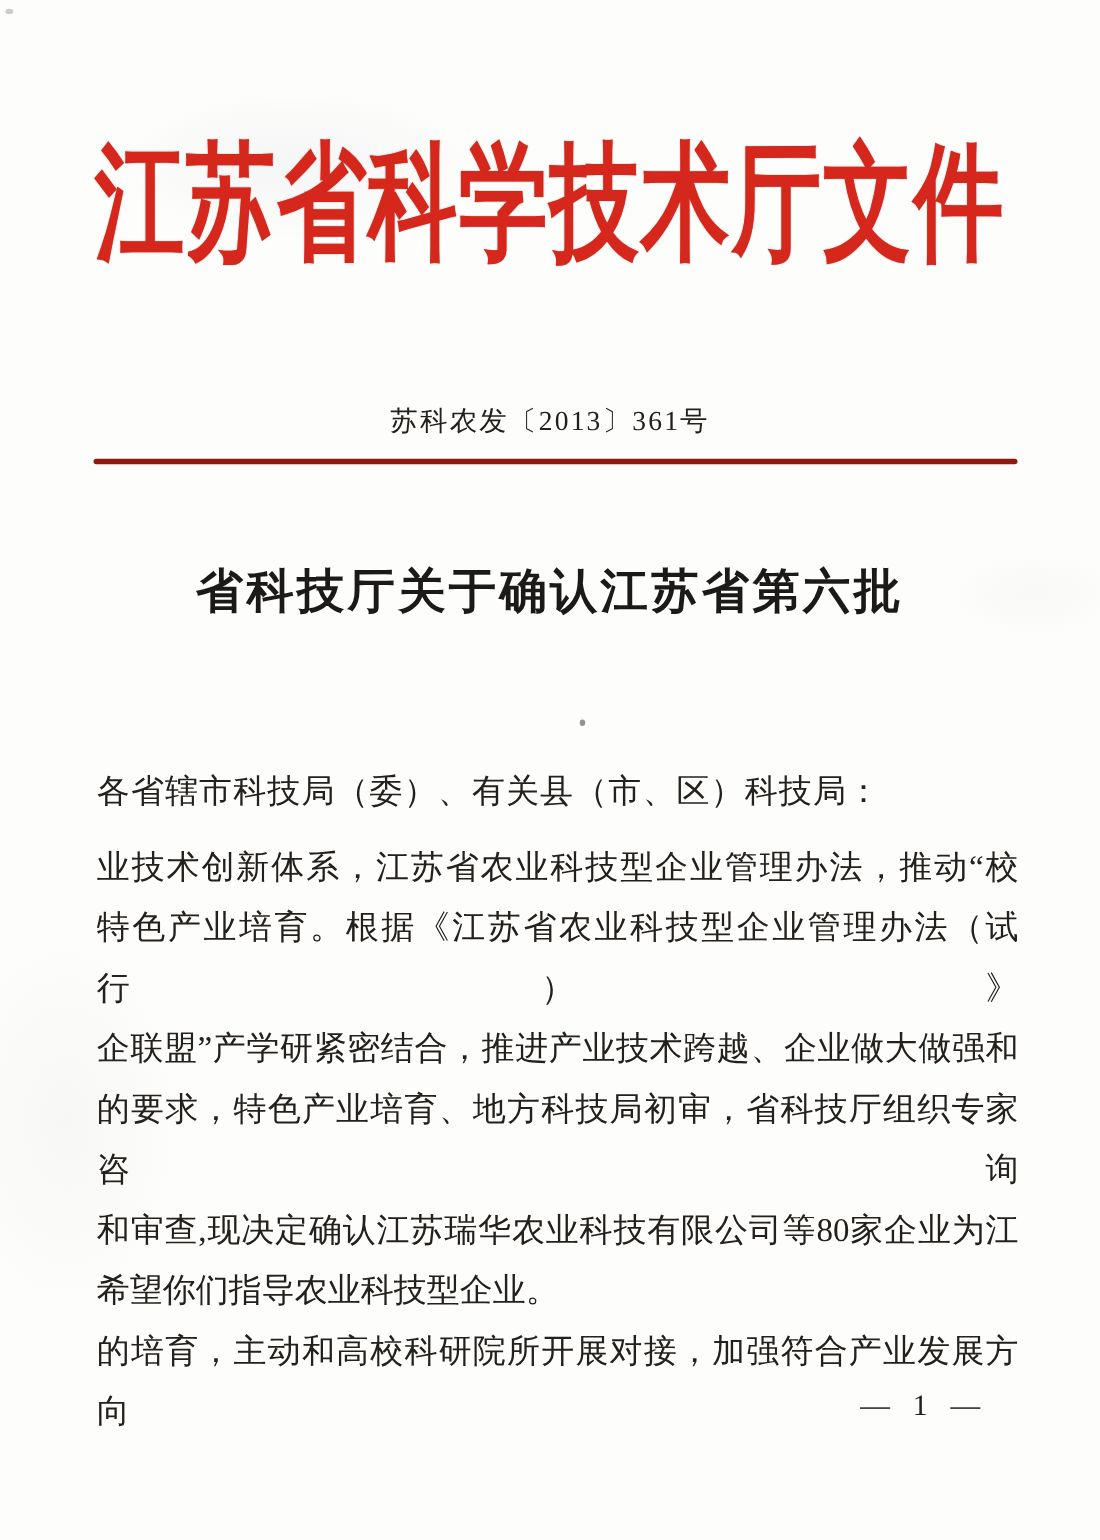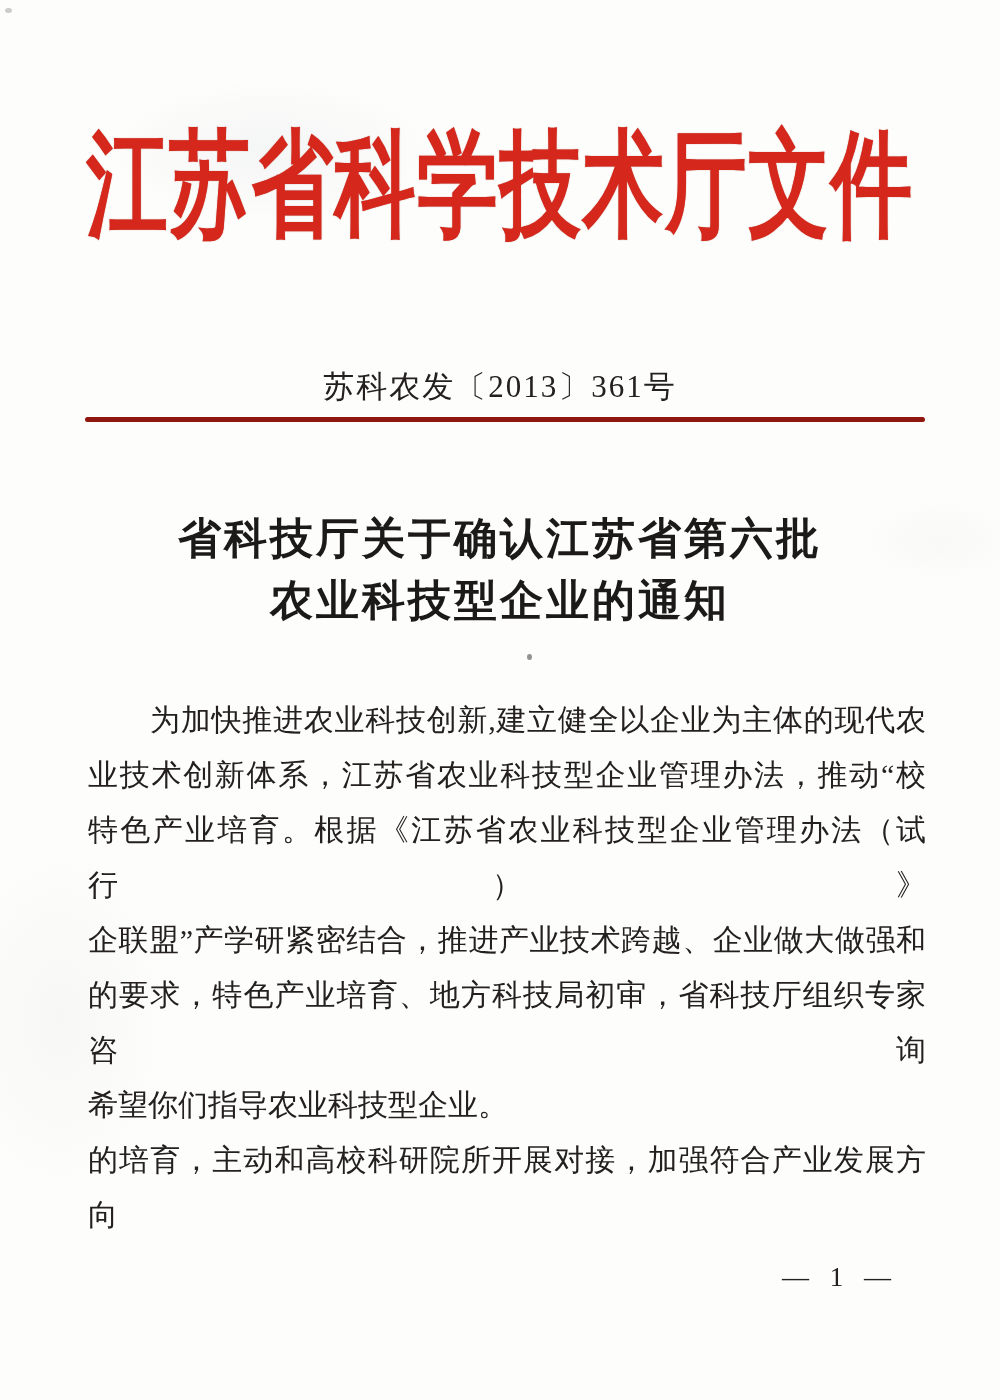--- a/index.html
+++ b/index.html
@@ -28,21 +28,21 @@
   }
   .banner-text{
     display:inline-block;white-space:nowrap;
     font-size:92px;font-weight:700;color:var(--banner-red);
     transform:scaleX(0.88) scaleY(1.26);transform-origin:50% 50%;
     letter-spacing:2px;
     text-shadow:0 0 1px rgba(140,20,10,0.6);
   }
   .docnum{
     position:absolute;top:366px;left:0;width:1000px;
-    text-align:center;font-size:31px;letter-spacing:2px;
+    text-align:center;font-size:25px;letter-spacing:2px;
   }
   .rule{
     position:absolute;top:417px;left:85px;width:840px;height:5px;
     background:var(--rule-red);border-radius:3px;
   }
   .title-block{
     position:absolute;top:508px;left:0;width:1000px;
     text-align:center;font-weight:700;font-size:43px;line-height:62px;
     letter-spacing:3px;color:#1c1a18;
   }
@@ -71,30 +71,30 @@
   <div class="banner">
     <span class="banner-text">江苏省科学技术厅文件</span>
   </div>
 
   <div class="docnum">苏科农发〔2013〕361号</div>
 
   <div class="rule"></div>
 
   <div class="title-block">
     <div>省科技厅关于确认江苏省第六批</div>
-    <div>农业科技型企业的通知</div>
   </div>
 
   <div class="body-block">
+    <div class="line salutation">各省辖市科技局（委）、有关县（市、区）科技局：</div>
 
-    <div class="line just indent">为加快推进农业科技创新,建立健全以企业为主体的现代农</div>
     <div class="line just">业技术创新体系，江苏省农业科技型企业管理办法，推动“校</div>
     <div class="line just">特色产业培育。根据《江苏省农业科技型企业管理办法（试行）》</div>
     <div class="line just">企联盟”产学研紧密结合，推进产业技术跨越、企业做大做强和</div>
     <div class="line just">的要求，特色产业培育、地方科技局初审，省科技厅组织专家咨询</div>
+    <div class="line just">和审查,现决定确认江苏瑞华农业科技有限公司等80家企业为江</div>
     <div class="line">希望你们指导农业科技型企业。</div>
 
     <div class="line just">的培育，主动和高校科研院所开展对接，加强符合产业发展方向</div>
   </div>
 
   <div class="pageno">— 1 —</div>
 
   <div class="speck speck-a"></div>
   <div class="speck speck-b"></div>
 

